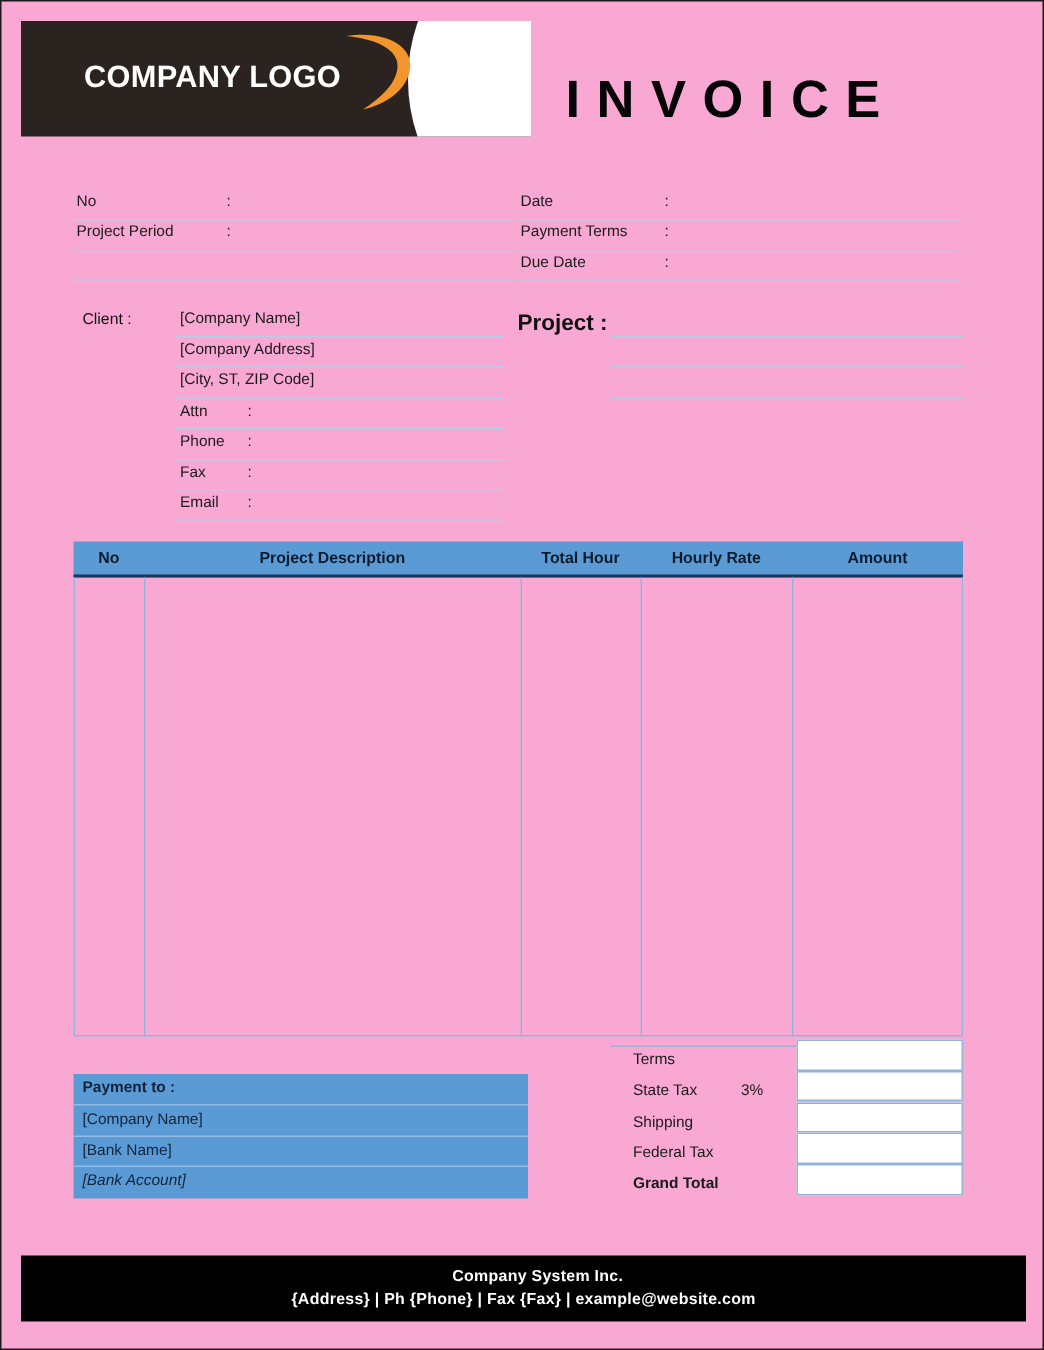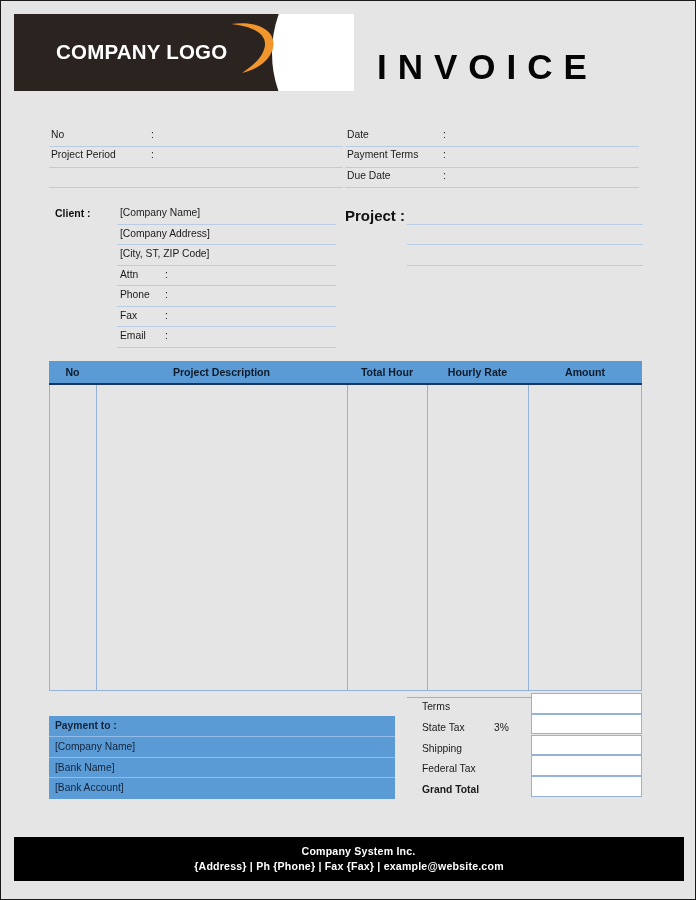--- a/index.html
+++ b/index.html
@@ -8,21 +8,21 @@
     background: #ffffff;
   }
   body {
     font-family: "Liberation Sans", sans-serif;
     -webkit-font-smoothing: antialiased;
   }
   #page {
     position: relative;
     width: 696px;
     height: 900px;
-    background: #e5e5e5;
+    background: #f9a8d4;
     overflow: hidden;
     box-sizing: border-box;
     border: 1px solid #1b1b1b;
   }
 
   
   .header-band {
     position: absolute;
     left: 13px;
     top: 13px;
@@ -122,21 +122,21 @@
     position: absolute;
     left: 48px;
     top: 203px;
     width: 290px;
   }
   .client-label {
     position: absolute;
     left: 6px;
     top: 3px;
     font-size: 10.5px;
-    font-weight: bold;
+    font-weight: normal;
     color: #111111;
     white-space: nowrap;
   }
   .client-lines {
     position: absolute;
     left: 68px;
     top: 0;
     width: 219px;
   }
   .c-row {
@@ -226,31 +226,31 @@
     background: #95b3d7;
   }
   .items-body .vline.edge-l { left: 0; }
   .items-body .vline.edge-r { right: 0; }
 
   
   .payment {
     position: absolute;
     left: 48px;
     top: 715px;
-    width: 346px;
+    width: 303px;
     background: #5b9bd5;
     box-sizing: border-box;
   }
   .pay-row {
     position: relative;
     height: 20.8px;
     border-bottom: 1px solid #93bce8;
     box-sizing: border-box;
   }
-  .pay-row:last-child { border-bottom: none; }
+  .pay-row:last-child { border-bottom: none; font-style: italic; }
   .pay-row span {
     position: absolute;
     left: 6px;
     top: 4px;
     font-size: 10.3px;
     color: #12233a;
     white-space: nowrap;
   }
   .pay-row.head span { font-weight: bold; }
 

